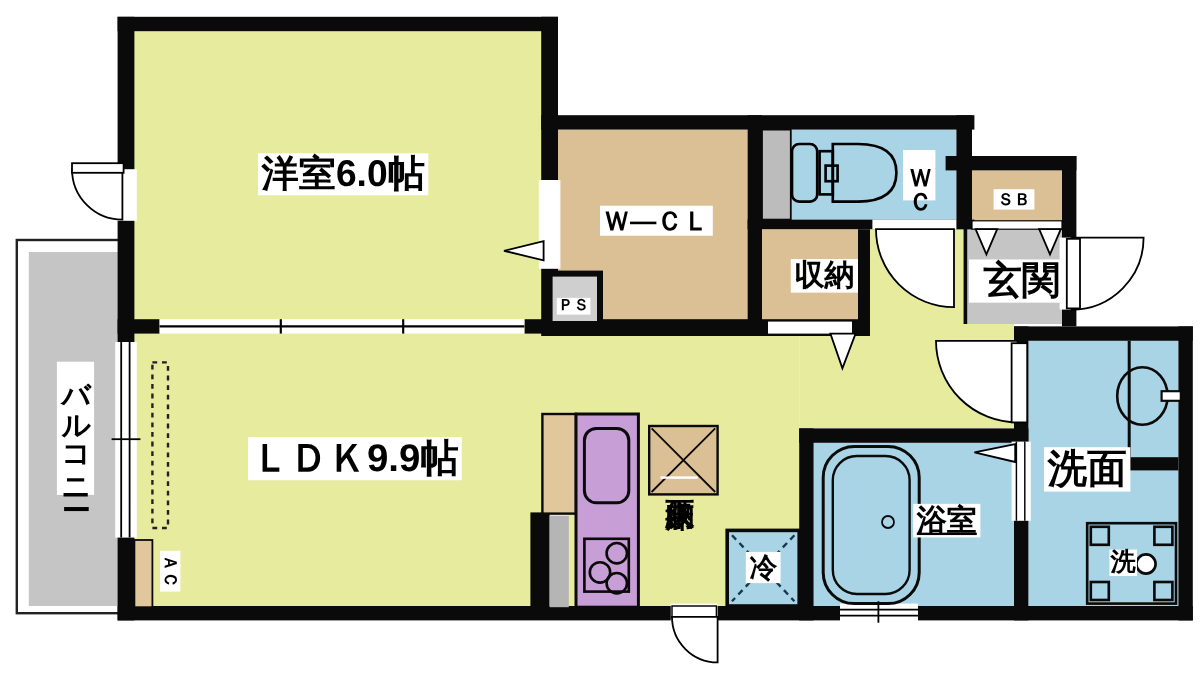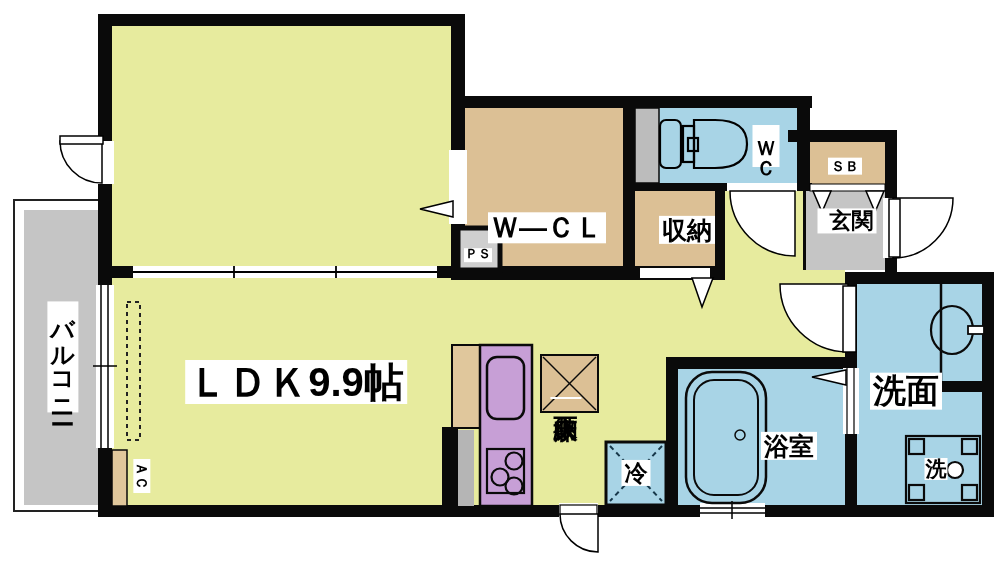--- a/index.html
+++ b/index.html
@@ -166,27 +166,28 @@
       <rect x="909" y="485" width="15" height="15"></rect>
       <rect x="962" y="485" width="15" height="15"></rect>
       <circle cx="955" cy="470" r="8" fill="#fff"></circle>
     </g>
 
     <rect x="112" y="450" width="15" height="56" fill="#e0c79c" stroke="#0a0a0a" stroke-width="1.5"></rect>
     <rect x="127" y="302" width="13" height="138" fill="none" stroke="#222" stroke-width="2" stroke-dasharray="4,4"></rect>
   </g>
 </svg>
 
-  <div class="lbl" style="left:296px;top:382px;font-size:40px;">ＬＤＫ9.9帖</div>
-  <div class="lbl" style="left:547px;top:184px;font-size:28px;margin-top:44px;">Ｗ—ＣＬ</div>
+  <div class="lbl" style="left:286px;top:145px;font-size:31px;">洋室6.0帖</div>
+  <div class="lbl" style="left:296px;top:382px;font-size:32px;">ＬＤＫ9.9帖</div>
+  <div class="lbl" style="left:547px;top:184px;font-size:22px;">Ｗ—ＣＬ</div>
   <div class="lbl vert" style="left:766px;top:146px;font-size:20px;">ＷＣ</div>
   <div class="lbl" style="left:845px;top:166px;font-size:14px;">ＳＢ</div>
-  <div class="lbl" style="left:847px;top:221px;font-size:22px;padding-left:12px;">玄関</div>
+  <div class="lbl" style="left:847px;top:234px;font-size:32px;padding-left:12px;">玄関</div>
   <div class="lbl" style="left:687px;top:230px;font-size:25px;">収納</div>
   <div class="lbl" style="left:478px;top:255px;font-size:13px;padding:0 1px;font-family:Liberation Mono, monospace;">ＰＳ</div>
   <div class="lbl vert" style="left:63px;top:357px;font-size:24px;">バルコニー</div>
   <div class="lbl rot" style="left:142px;top:476px;font-size:14px;">ＡＣ</div>
   <div class="lbl vert" style="left:566px;top:398px;font-size:24px;">床下収納</div>
   <div class="lbl" style="left:636px;top:473px;font-size:23px;">冷</div>
-  <div class="lbl" style="left:789px;top:446px;font-size:25px;">浴室</div>
+  <div class="lbl" style="left:789px;top:434px;font-size:25px;text-decoration:underline;">浴室</div>
   <div class="lbl" style="left:906px;top:391px;font-size:33px;">洗面</div>
   <div class="lbl" style="left:936px;top:469px;font-size:21px;padding:0 1px;">洗</div>
 </div>
 
 </body></html>

